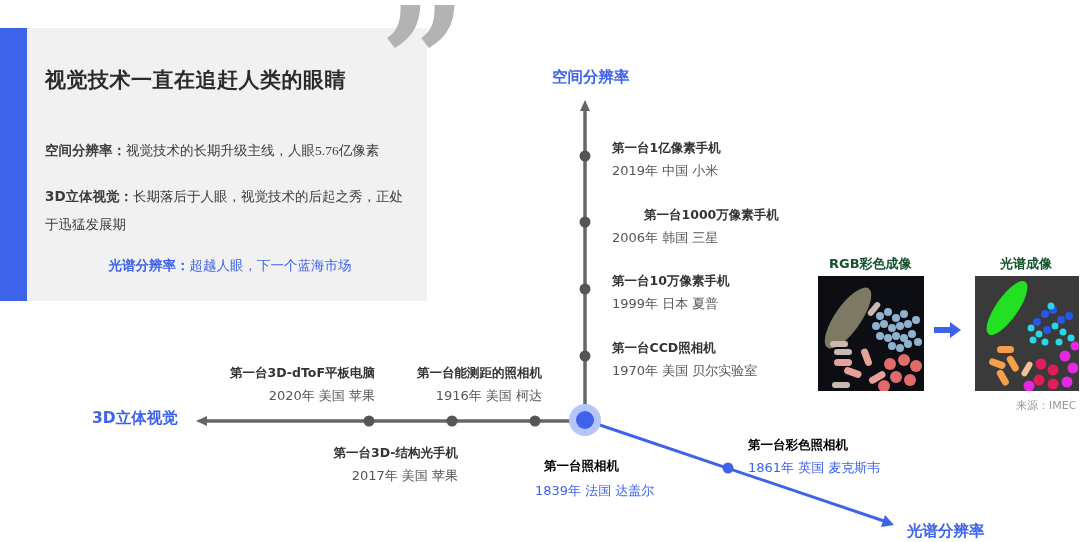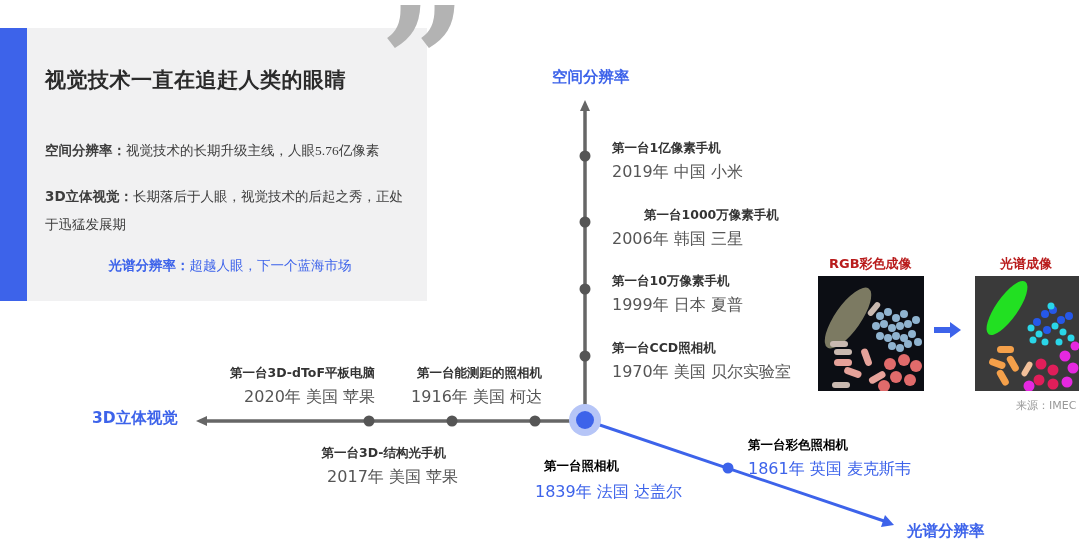--- a/index.html
+++ b/index.html
@@ -7,25 +7,25 @@
   .abs{position:absolute;}
   .accent-bar{left:0;top:28px;width:27px;height:273px;background:#3d63ea;}
   .card{left:27px;top:28px;width:400px;height:273px;background:#f1f1f2;}
   .quote{left:380px;top:-14px;font-family:"DejaVu Serif","Liberation Serif",serif;font-size:150px;font-weight:bold;color:#b3b3b3;line-height:1;letter-spacing:-8px;}
   .card-title{left:45px;top:66px;font-size:21px;font-weight:bold;color:#2b2b2b;letter-spacing:0.5px;}
   .para{left:45px;font-size:13.5px;color:#3d3d3d;line-height:28px;width:370px;}
   .para b{font-weight:bold;}
   .para.blue{color:#3d63ea;}
   .axis-label{font-size:15.5px;font-weight:bold;color:#3d63ea;white-space:nowrap;}
   .ev-title{font-size:12.5px;font-weight:bold;color:#333;white-space:nowrap;}
-  .ev-sub{font-size:16px;color:#555;white-space:nowrap;}
+  .ev-sub{font-size:13px;color:#555;white-space:nowrap;}
   .ev-title.blue{color:#000000;}
   .ev-sub.blue{color:#3d63ea;}
   .right{text-align:right;}
-  .img-label{font-size:13px;font-weight:bold;color:#b91c1c;white-space:nowrap;}
+  .img-label{font-size:13px;font-weight:bold;color:#14532d;white-space:nowrap;}
   .source{font-size:11px;color:#999;white-space:nowrap;}
   .photo{overflow:hidden;}
 </style>
 </head>
 <body>
 
 <div class="abs accent-bar"></div>
 <div class="abs card"></div>
 <div class="abs quote">”</div>
 <div class="abs card-title">视觉技术一直在追赶人类的眼睛</div>
@@ -74,21 +74,21 @@
 <div class="abs ev-sub" style="left:612px;top:162px;">2019年 中国 小米</div>
 <div class="abs ev-title" style="left:612px;top:207px;margin-left:32px;">第一台1000万像素手机</div>
 <div class="abs ev-sub" style="left:612px;top:229px;">2006年 韩国 三星</div>
 <div class="abs ev-title" style="left:612px;top:273px;">第一台10万像素手机</div>
 <div class="abs ev-sub" style="left:612px;top:295px;">1999年 日本 夏普</div>
 <div class="abs ev-title" style="left:612px;top:340px;">第一台CCD照相机</div>
 <div class="abs ev-sub" style="left:612px;top:362px;">1970年 美国 贝尔实验室</div>
 
 <div class="abs ev-title right" style="left:180px;top:365px;width:195px;">第一台3D-dToF平板电脑</div>
 <div class="abs ev-sub right" style="left:180px;top:387px;width:195px;">2020年 美国 苹果</div>
-<div class="abs ev-title right" style="left:268px;top:445px;width:178px;">第一台3D-结构光手机</div>
+<div class="abs ev-title right" style="left:280px;top:445px;width:178px;">第一台3D-结构光手机</div>
 <div class="abs ev-sub right" style="left:280px;top:467px;width:178px;">2017年 美国 苹果</div>
 <div class="abs ev-title right" style="left:380px;top:365px;width:162px;">第一台能测距的照相机</div>
 <div class="abs ev-sub right" style="left:380px;top:387px;width:162px;">1916年 美国 柯达</div>
 
 <div class="abs ev-title blue" style="left:544px;top:458px;">第一台照相机</div>
 <div class="abs ev-sub blue" style="left:535px;top:482px;">1839年 法国 达盖尔</div>
 
 <div class="abs ev-title blue" style="left:748px;top:437px;">第一台彩色照相机</div>
 <div class="abs ev-sub blue" style="left:748px;top:459px;">1861年 英国 麦克斯韦</div>
 

